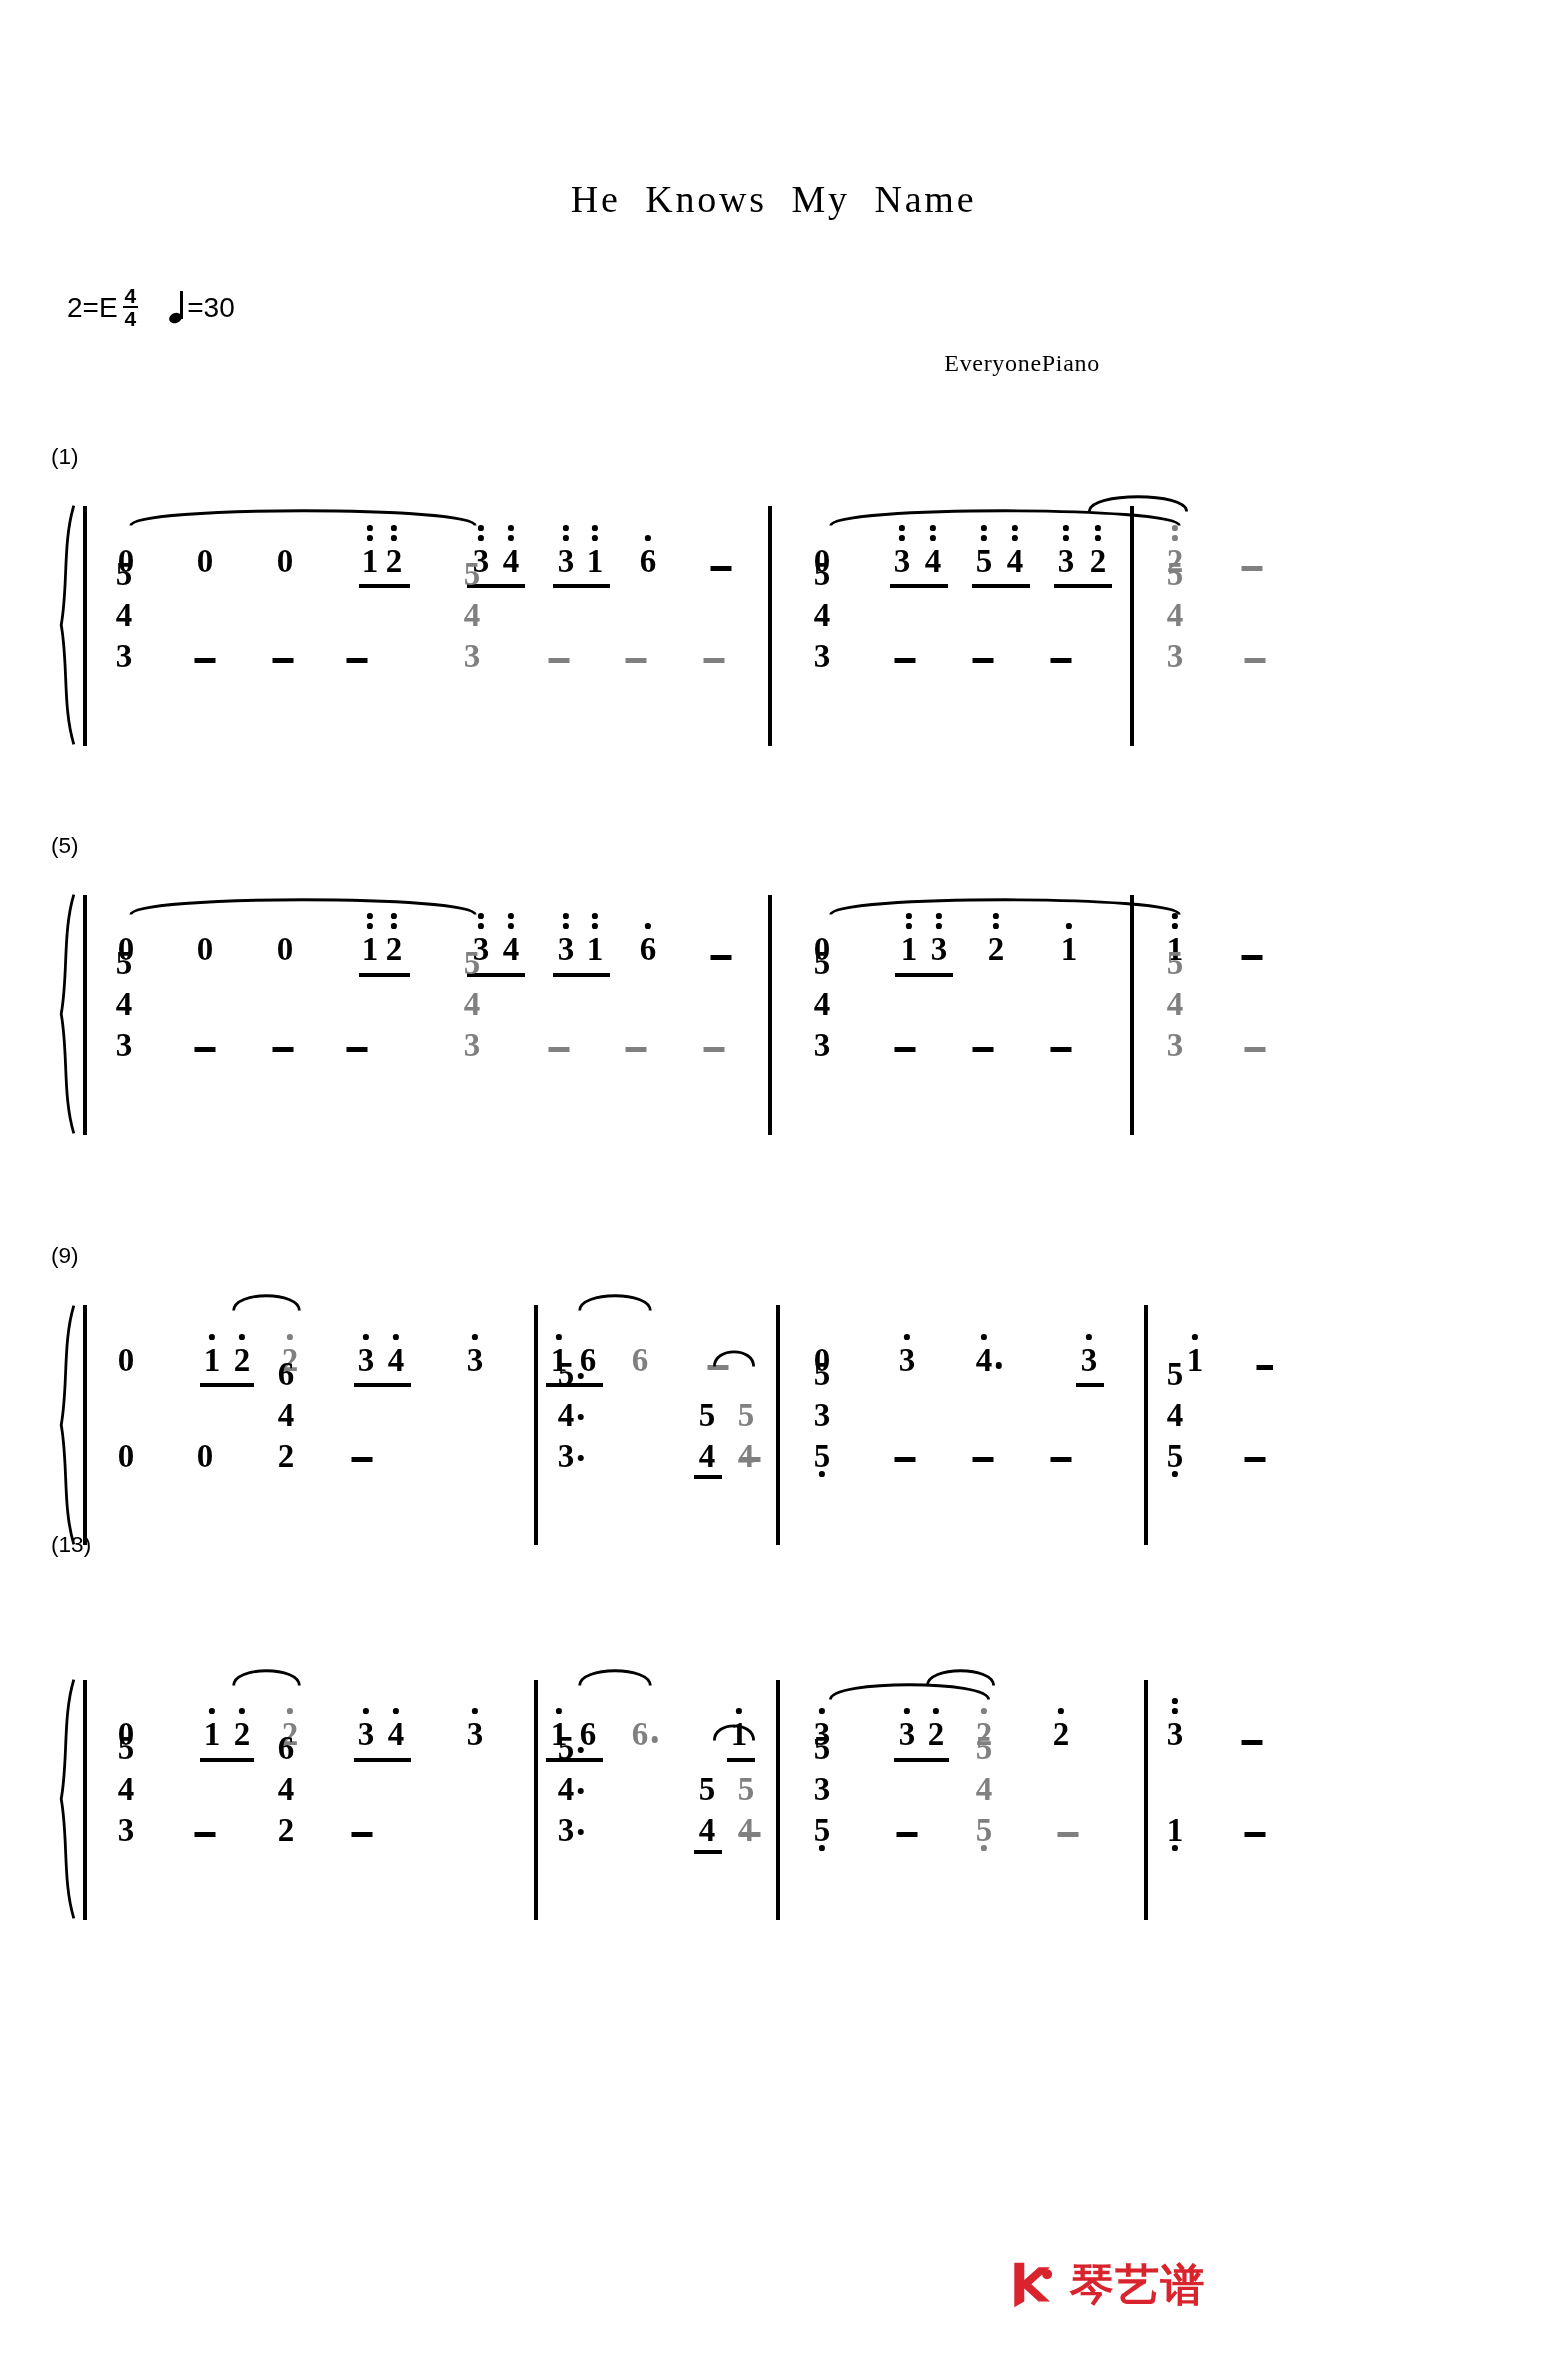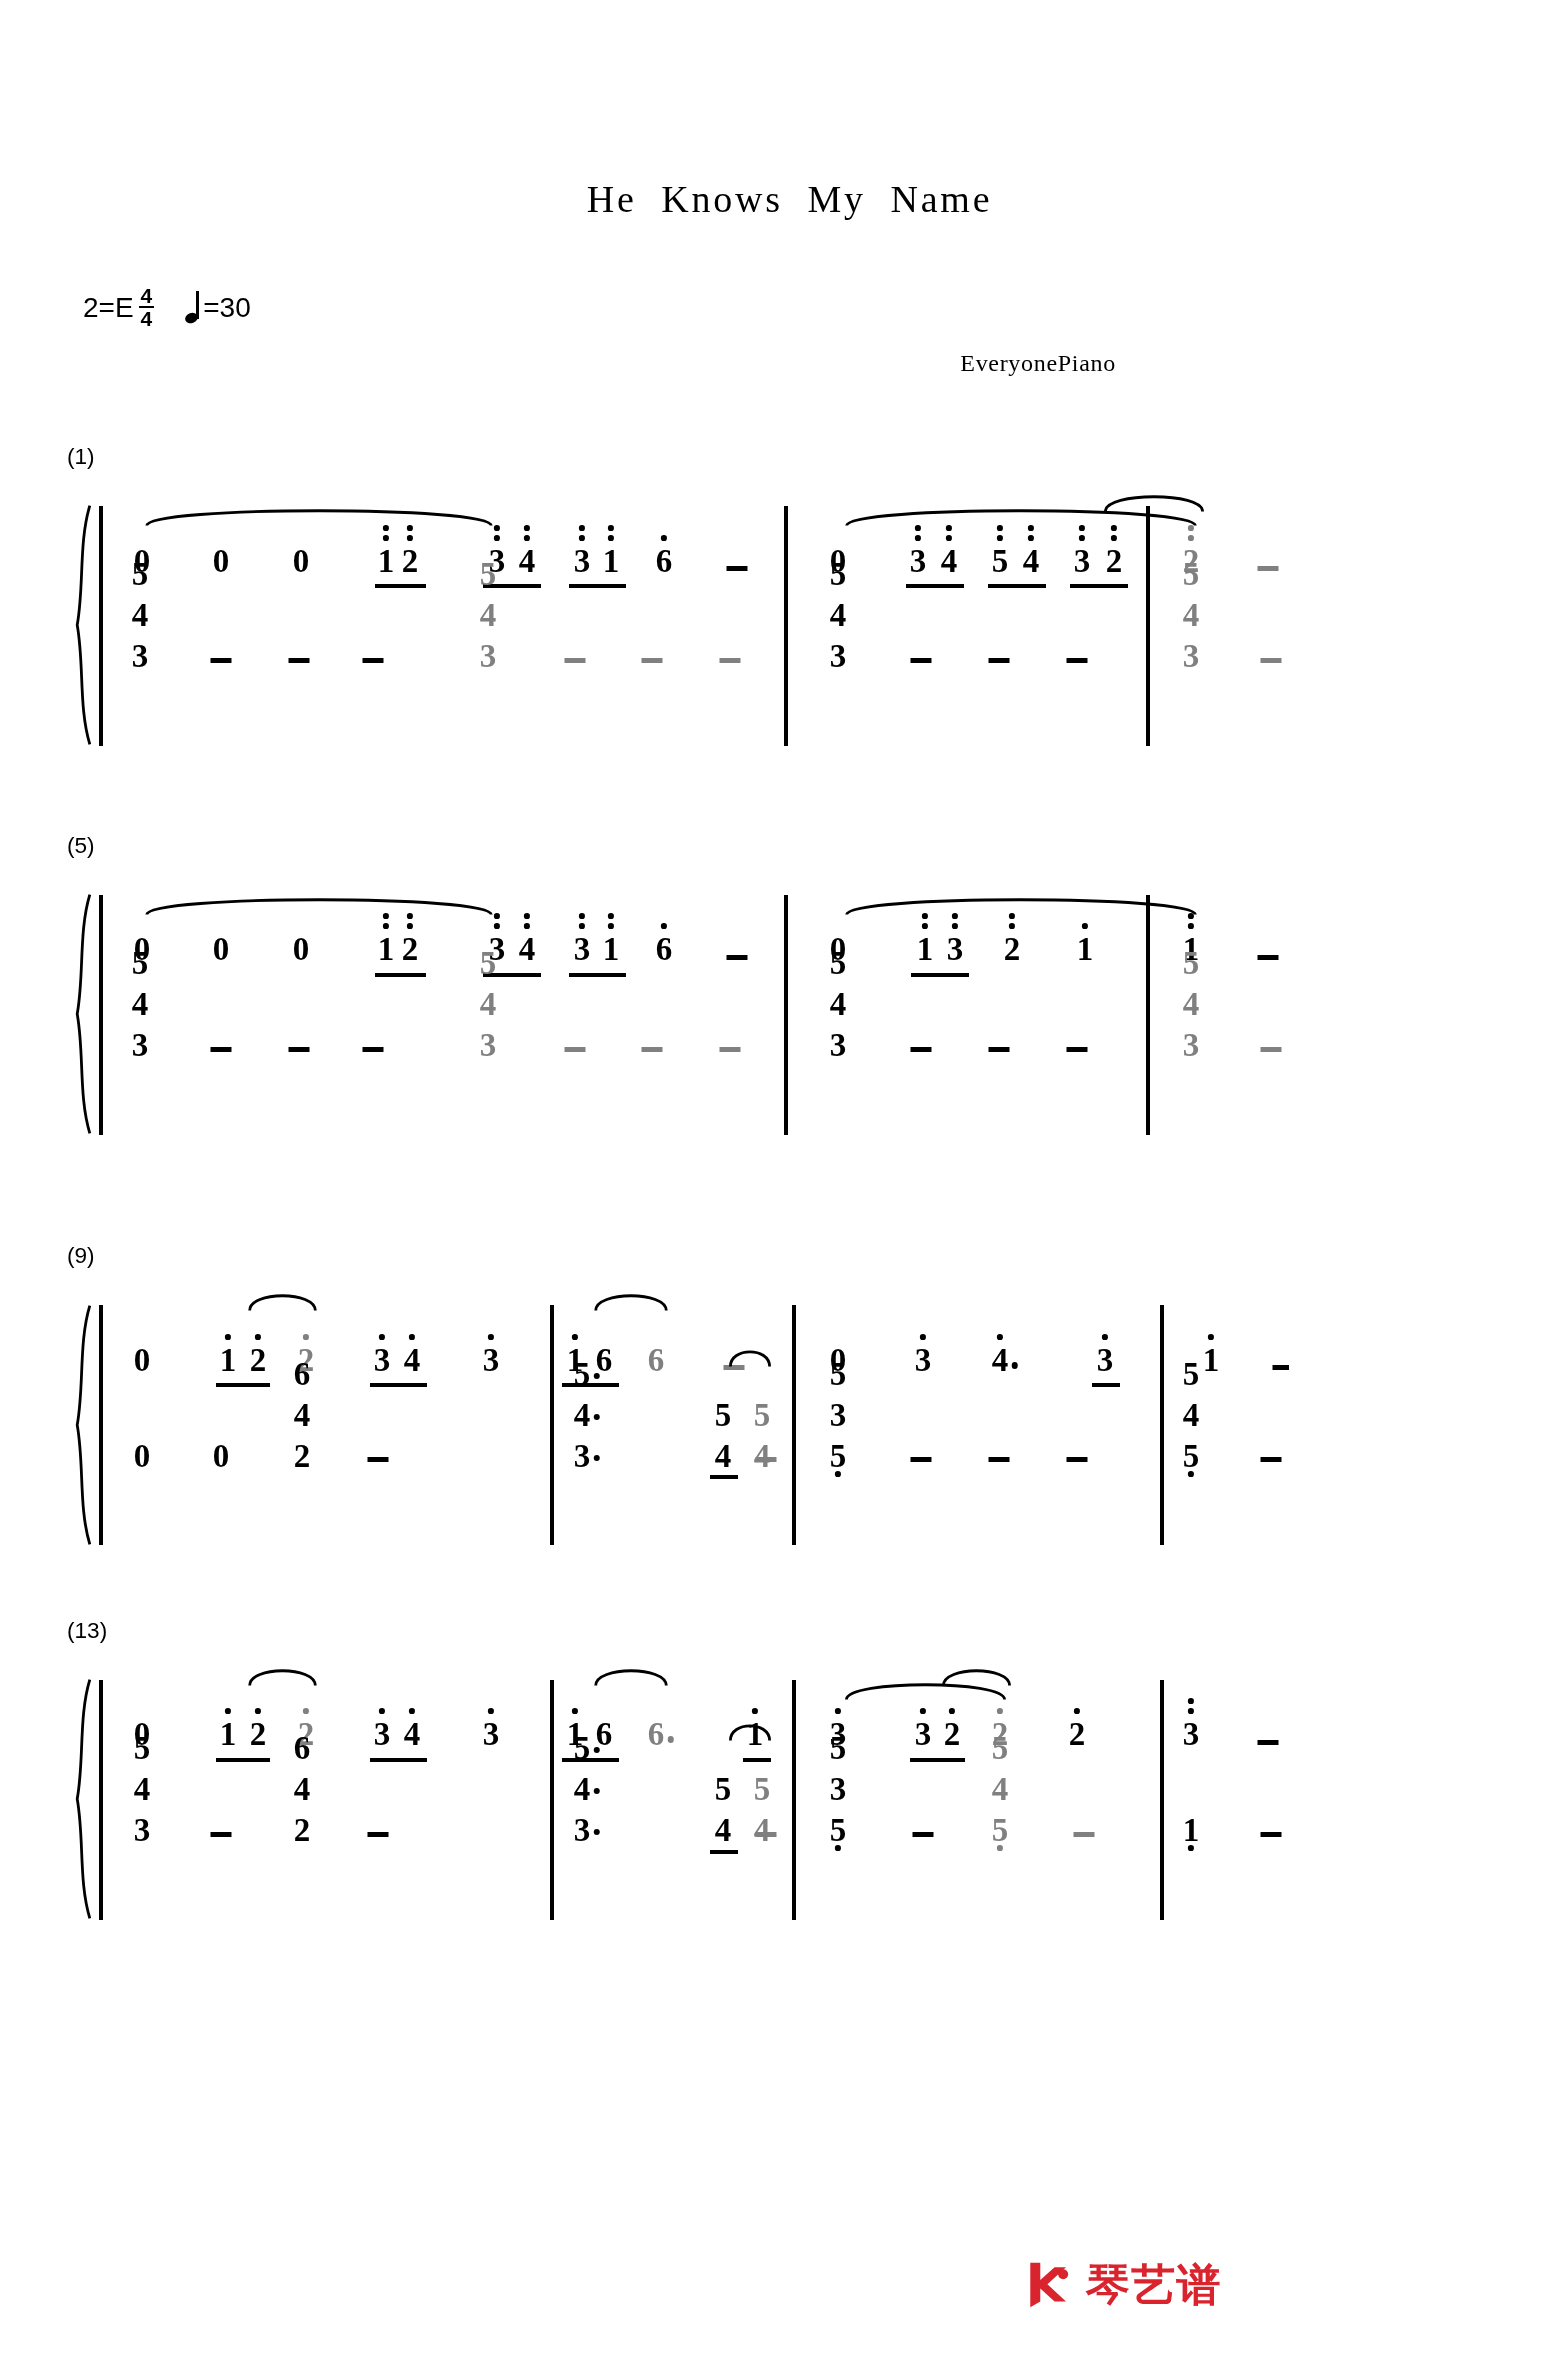--- a/index.html
+++ b/index.html
@@ -10,21 +10,20 @@
   body {
     font-family: "Liberation Serif", "DejaVu Serif", serif;
     color: #000;
   }
   #page {
     position: relative;
     width: 1273px;
     height: 2377px;
     background: #fff;
     overflow: hidden;
-    margin-left: 16px;
   }
 
   
   #title {
     position: absolute;
     top: 177px;
     left: 0;
     width: 1547px;
     text-align: center;
     font-family: "Liberation Serif", "DejaVu Serif", serif;
@@ -449,21 +448,21 @@
         <div class="beam" style="left: 694px; width: 28px; top: 1475px;"></div>
         <div class="chord light" style="left: 746px; top: 1395px;"><span class="ctone">5</span><span class="ctone">4</span></div>
         <div class="tie" style="left: 713px; top: 1344px;">
           <svg width="42" height="24" viewBox="0 0 60 34">
             <path d="M2 32 C 2 4, 58 4, 58 32" fill="none" stroke="#000" stroke-width="4"></path>
           </svg>
         </div>
         <div class="dash light" style="left: 750px; top: 1457px;"></div>
       </div>
       <div class="system">
-        <div class="sys-label" style="left: 51px; top: 1618px;">(13)</div>
+        <div class="sys-label" style="left: 51px; top: 1532px;">(13)</div>
         <div class="brace" style="left: 57px; top: 1677px;">
           <svg width="21" height="244" viewBox="0 0 30 345">
             <path d="M24 2 C 8 55.2, 16 117.30000000000001, 6 172.5 C 16 227.70000000000002, 8 289.8, 24 343" fill="none" stroke="#000" stroke-width="4"></path>
           </svg>
         </div>
         <div class="bar" style="left: 83px; top: 1680px; height: 240px;"></div>
         <div class="bar" style="left: 1479px; top: 1680px; height: 240px;"></div>
         <div class="bar" style="left: 534px; top: 1680px; height: 240px;"></div>
         <div class="bar" style="left: 776px; top: 1680px; height: 240px;"></div>
         <div class="bar" style="left: 1144px; top: 1680px; height: 240px;"></div>

